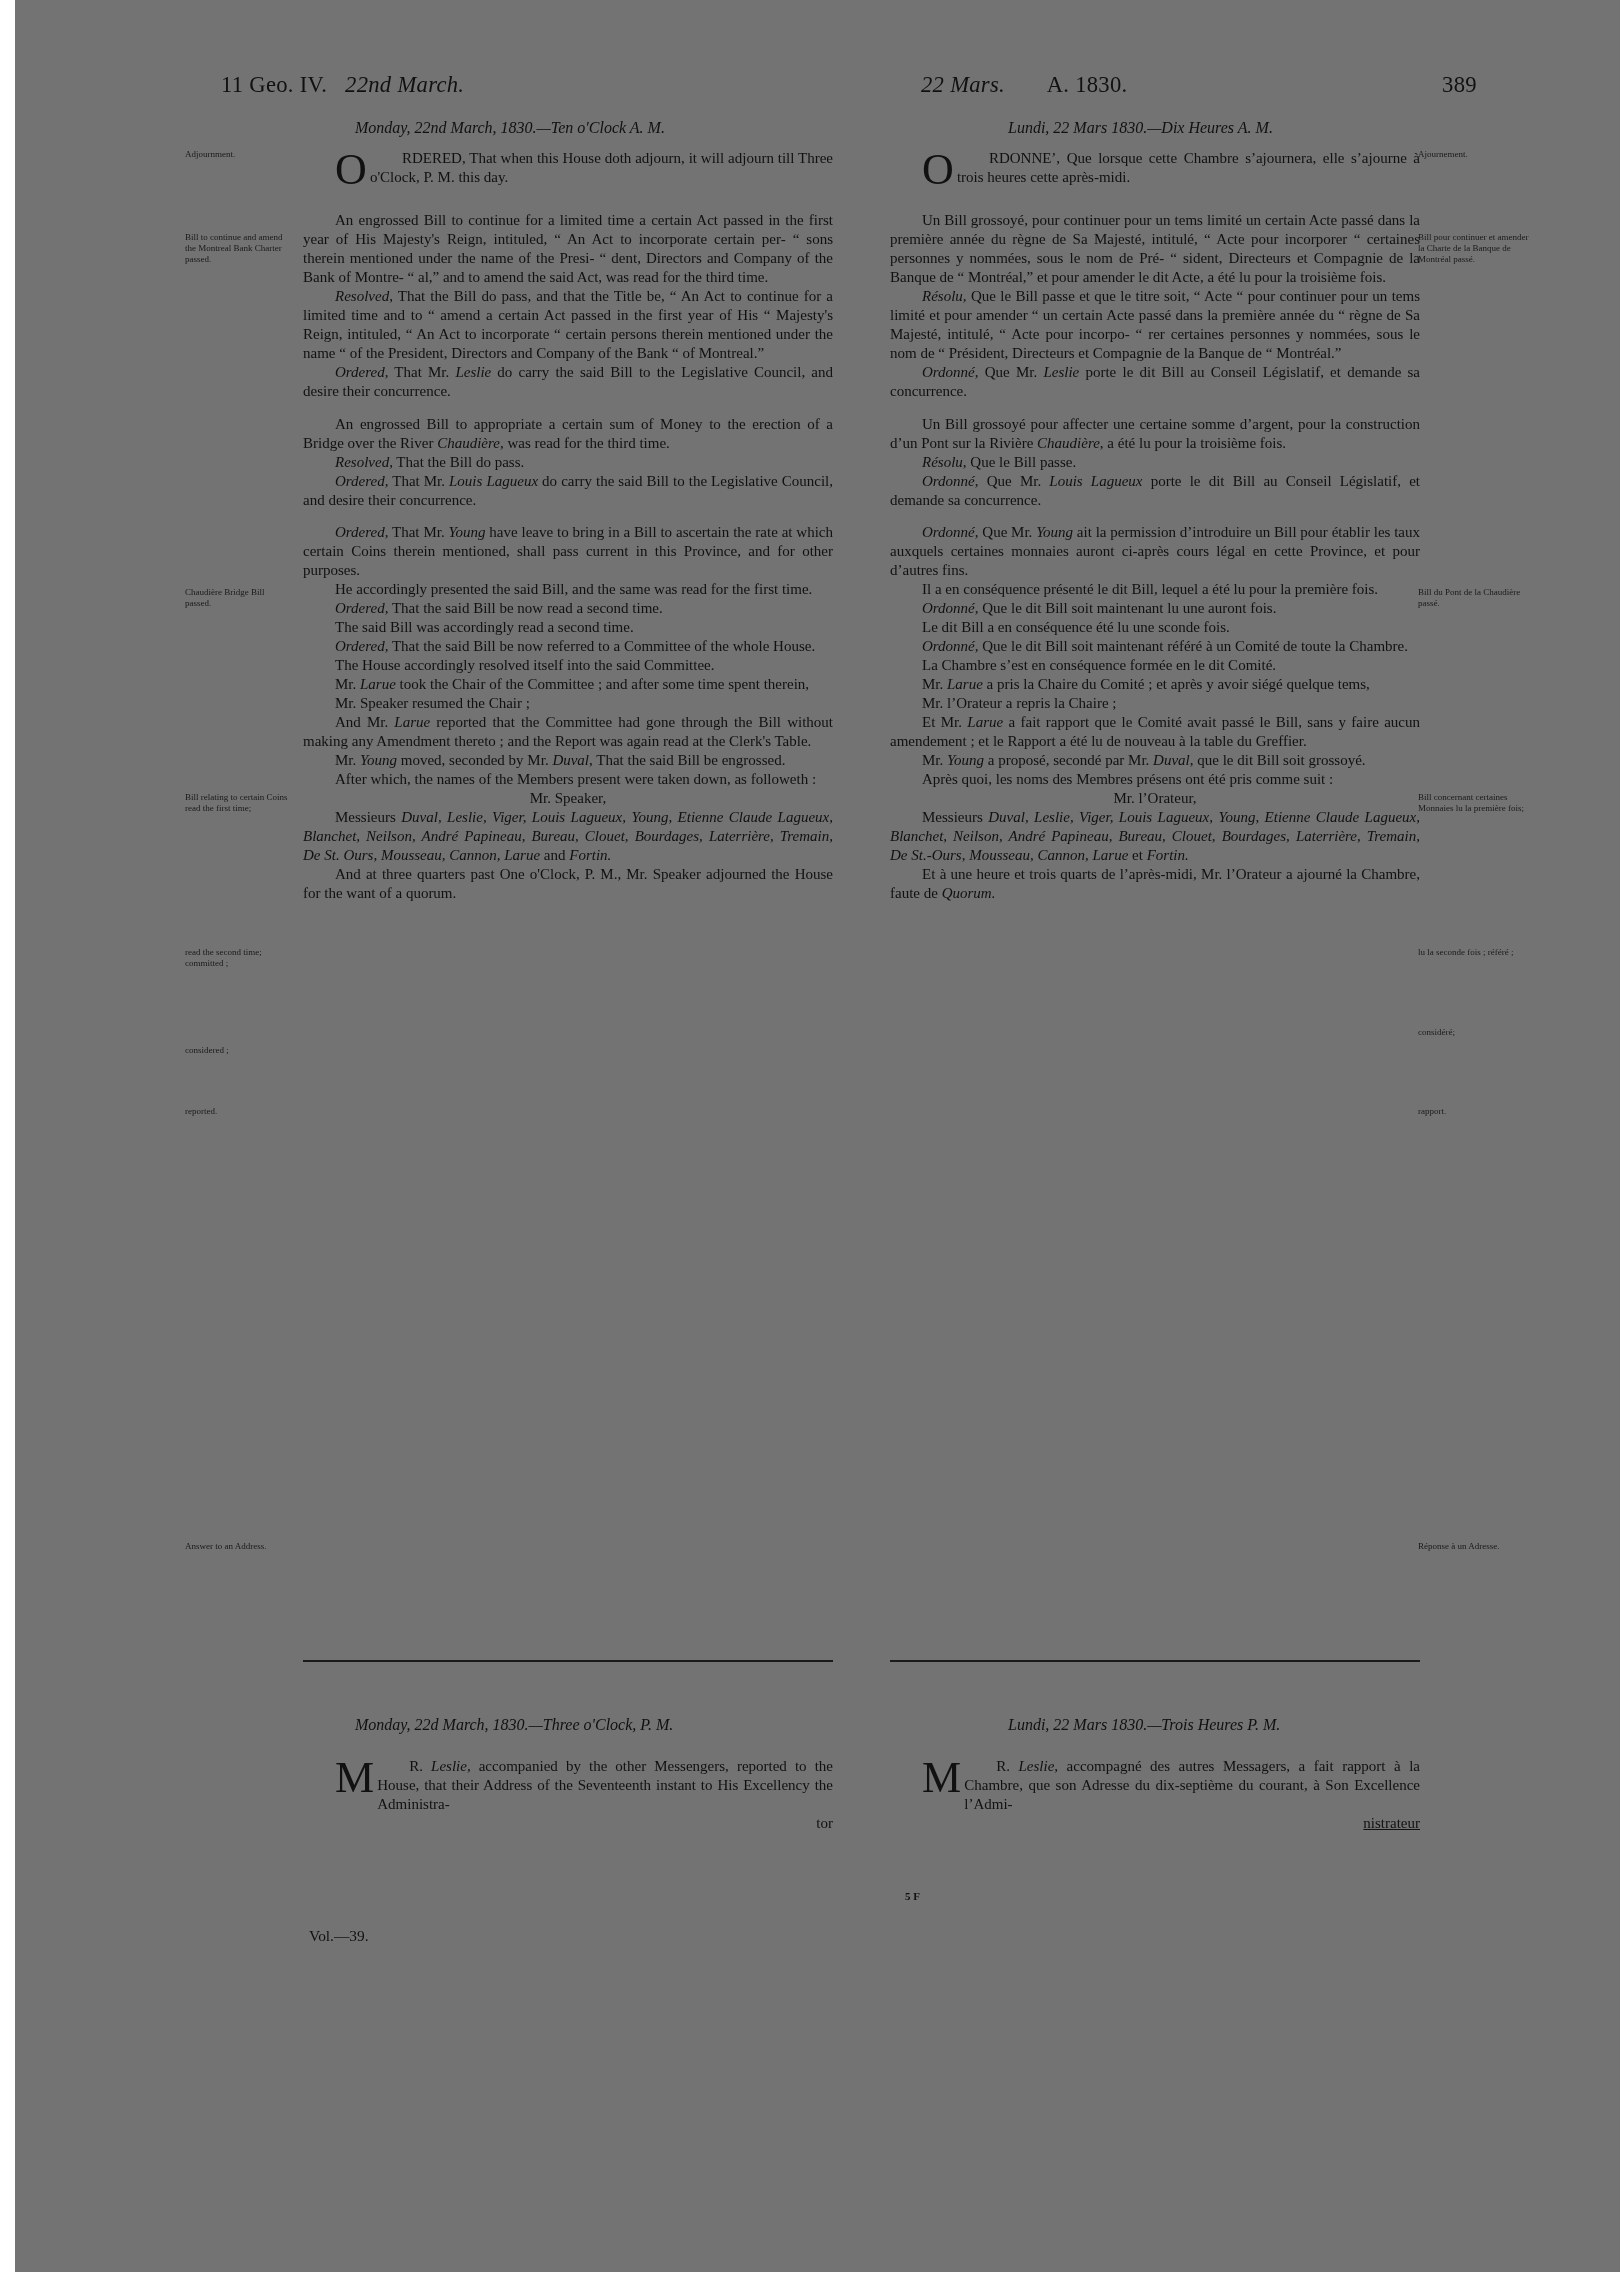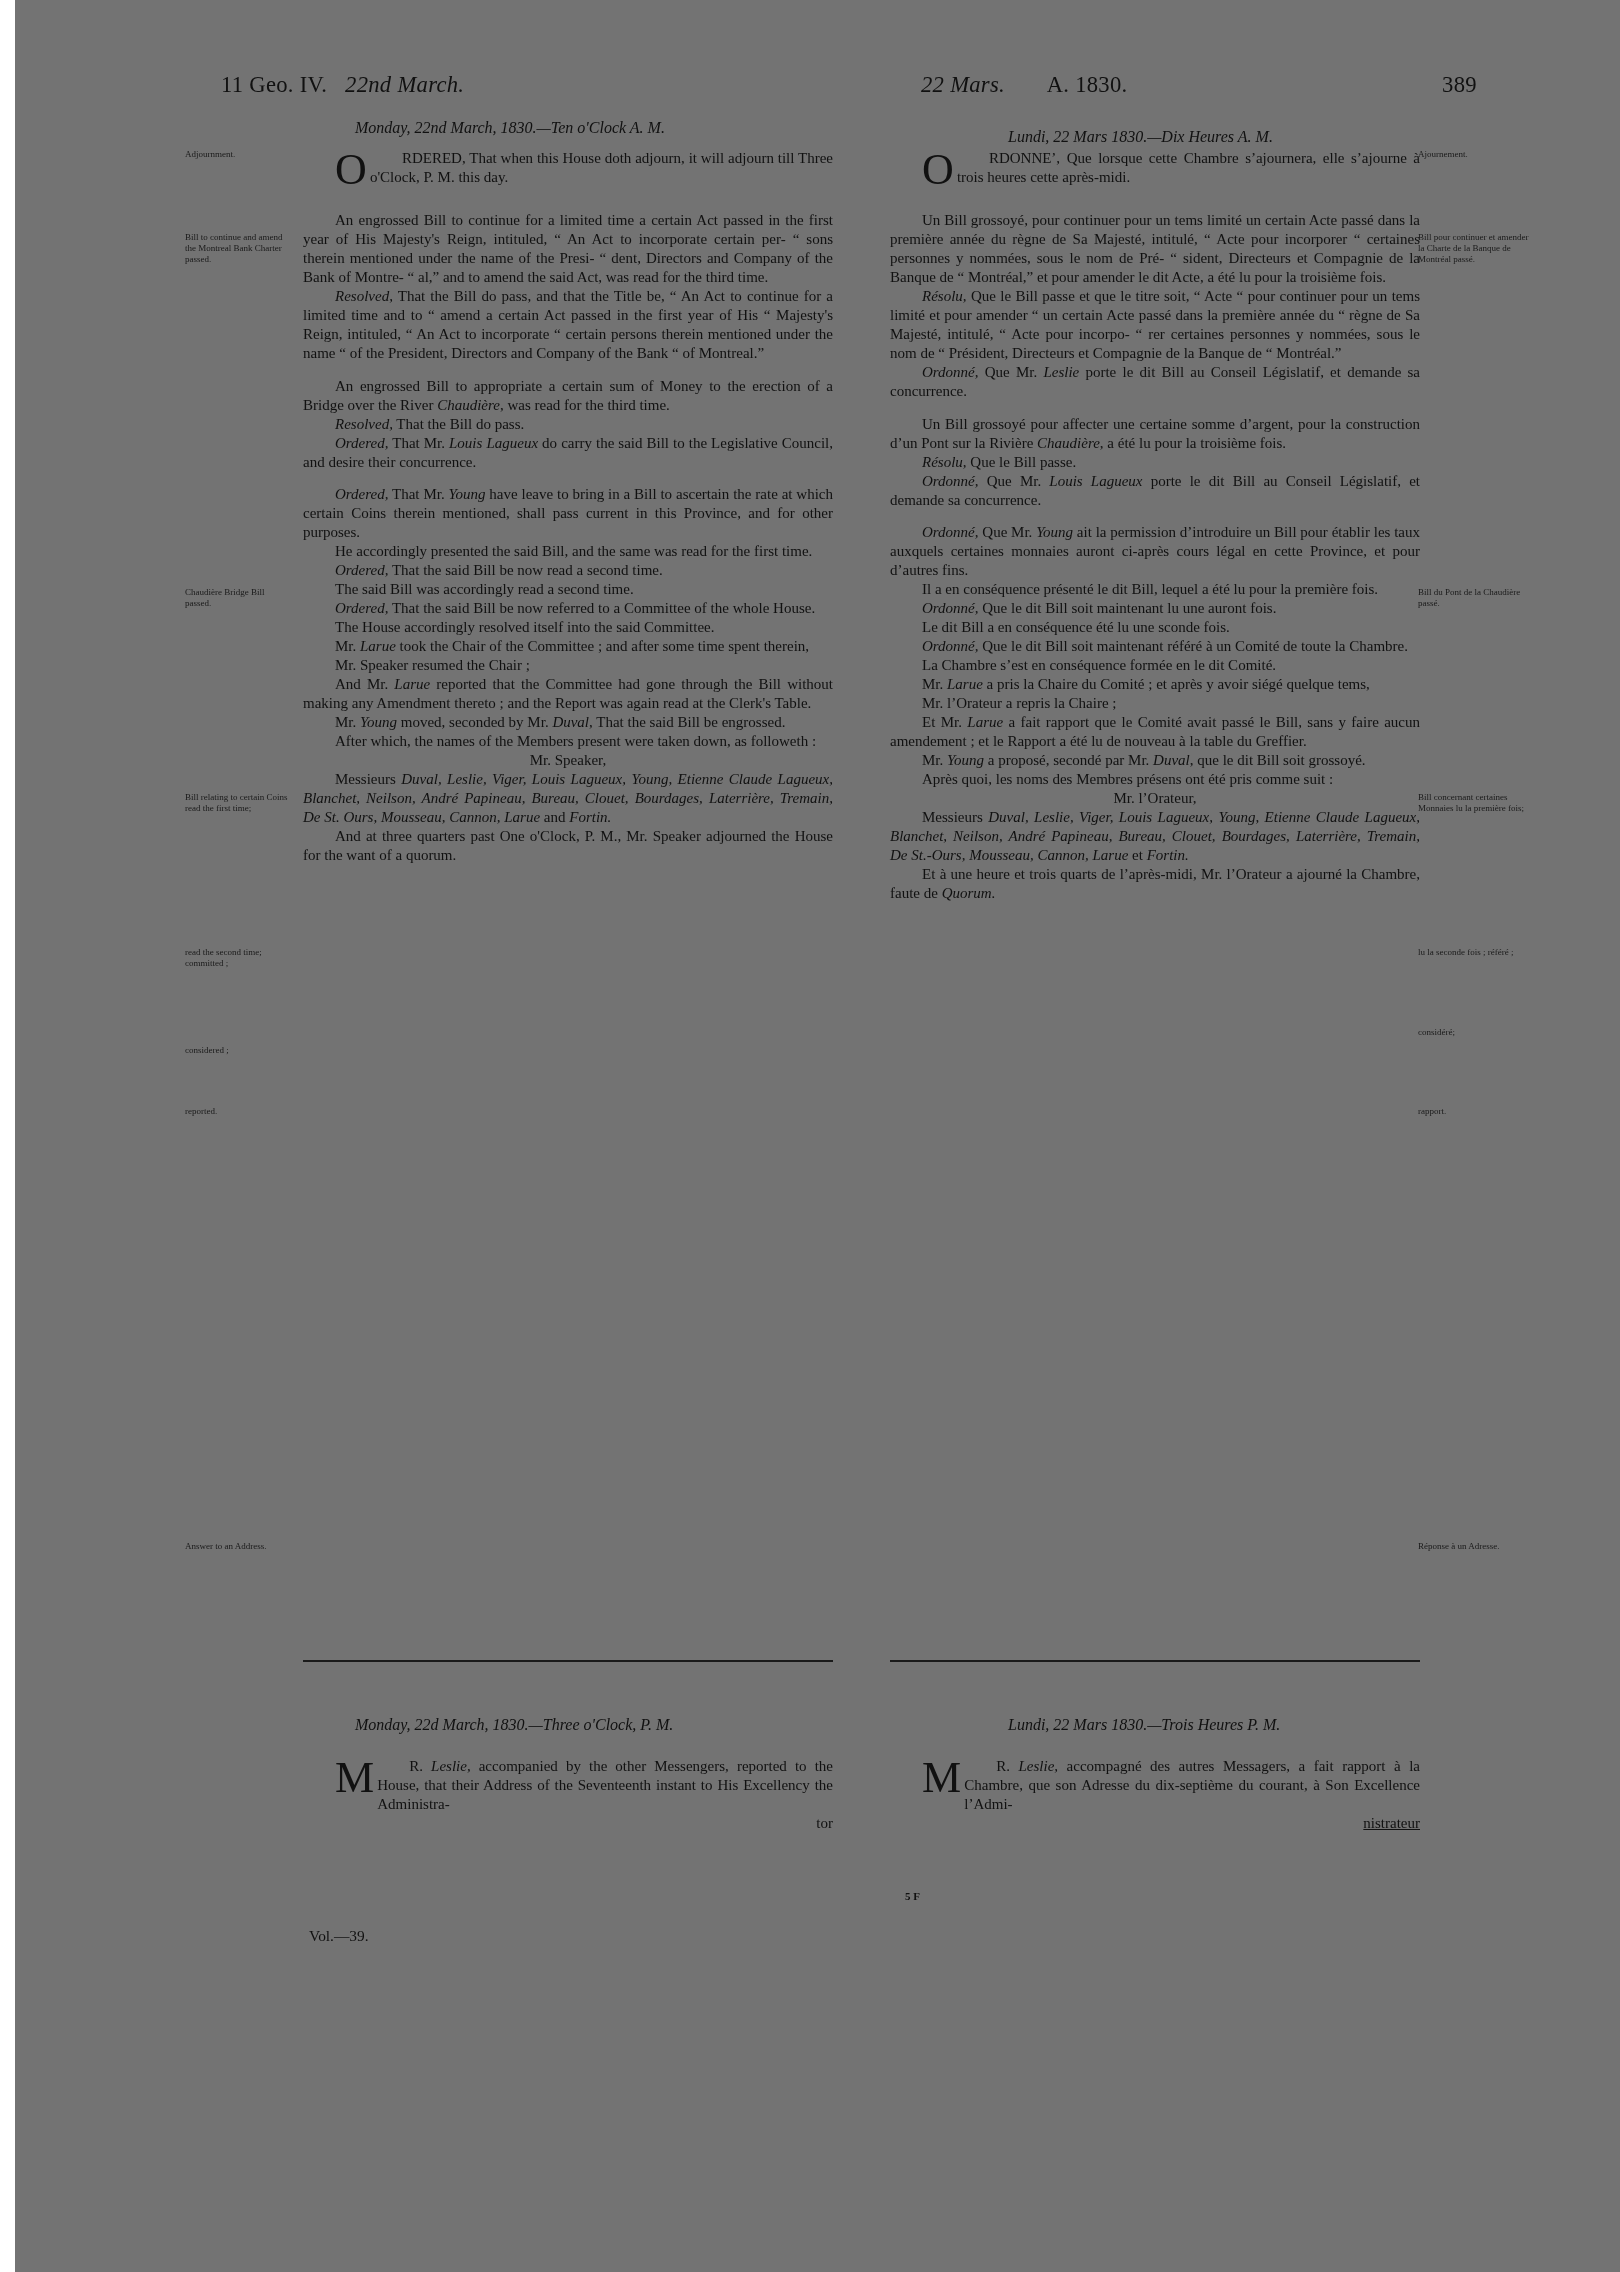--- a/index.html
+++ b/index.html
@@ -60,21 +60,21 @@
     height: 29px;
     margin-top: 11.3px;
   }
   .subhead {
     position: absolute;
     font-style: italic;
     font-size: 16px;
     white-space: nowrap;
   }
   .subhead.left { left: 170px; }
-  .subhead.right { left: 823px; margin-top: 9px; }
+  .subhead.right { left: 823px; }
 
   
   .cols {
     position: relative;
     margin-top: 5.1px;
   }
   .col {
     position: absolute;
     top: 0;
     width: 530px;
@@ -191,20 +191,23 @@
         <p class="para dropcap-para noindent">
           <span class="dropcap">O</span><span>RDERED, That when this House doth adjourn, it will adjourn till Three o'Clock, P. M. this day.</span>
         </p>
 
         <p class="para gap">An engrossed Bill to continue for a limited time a certain Act passed in the first year of His Majesty's Reign, intituled, “ An Act to incorporate certain per- “ sons therein mentioned under the name of the Presi- “ dent, Directors and Company of the Bank of Montre- “ al,” and to amend the said Act, was read for the third time.</p>
 
         <p class="para">
           <span class="it">Resolved,</span><span> That the Bill do pass, and that the Title be, “ An Act to continue for a limited time and to “ amend a certain Act passed in the first year of His “ Majesty's Reign, intituled, “ An Act to incorporate “ certain persons therein mentioned under the name “ of the President, Directors and Company of the Bank “ of Montreal.”</span>
         </p>
 
+        <p class="para">
+          <span class="it">Ordered,</span><span> That Mr. </span><span class="it">Leslie</span><span> do carry the said Bill to the Legislative Council, and desire their concurrence.</span>
+        </p>
 
         <p class="para gap">
           <span>An engrossed Bill to appropriate a certain sum of Money to the erection of a Bridge over the River </span><span class="it">Chaudière</span><span>, was read for the third time.</span>
         </p>
 
         <p class="para">
           <span class="it">Resolved,</span><span> That the Bill do pass.</span>
         </p>
 
         <p class="para">

